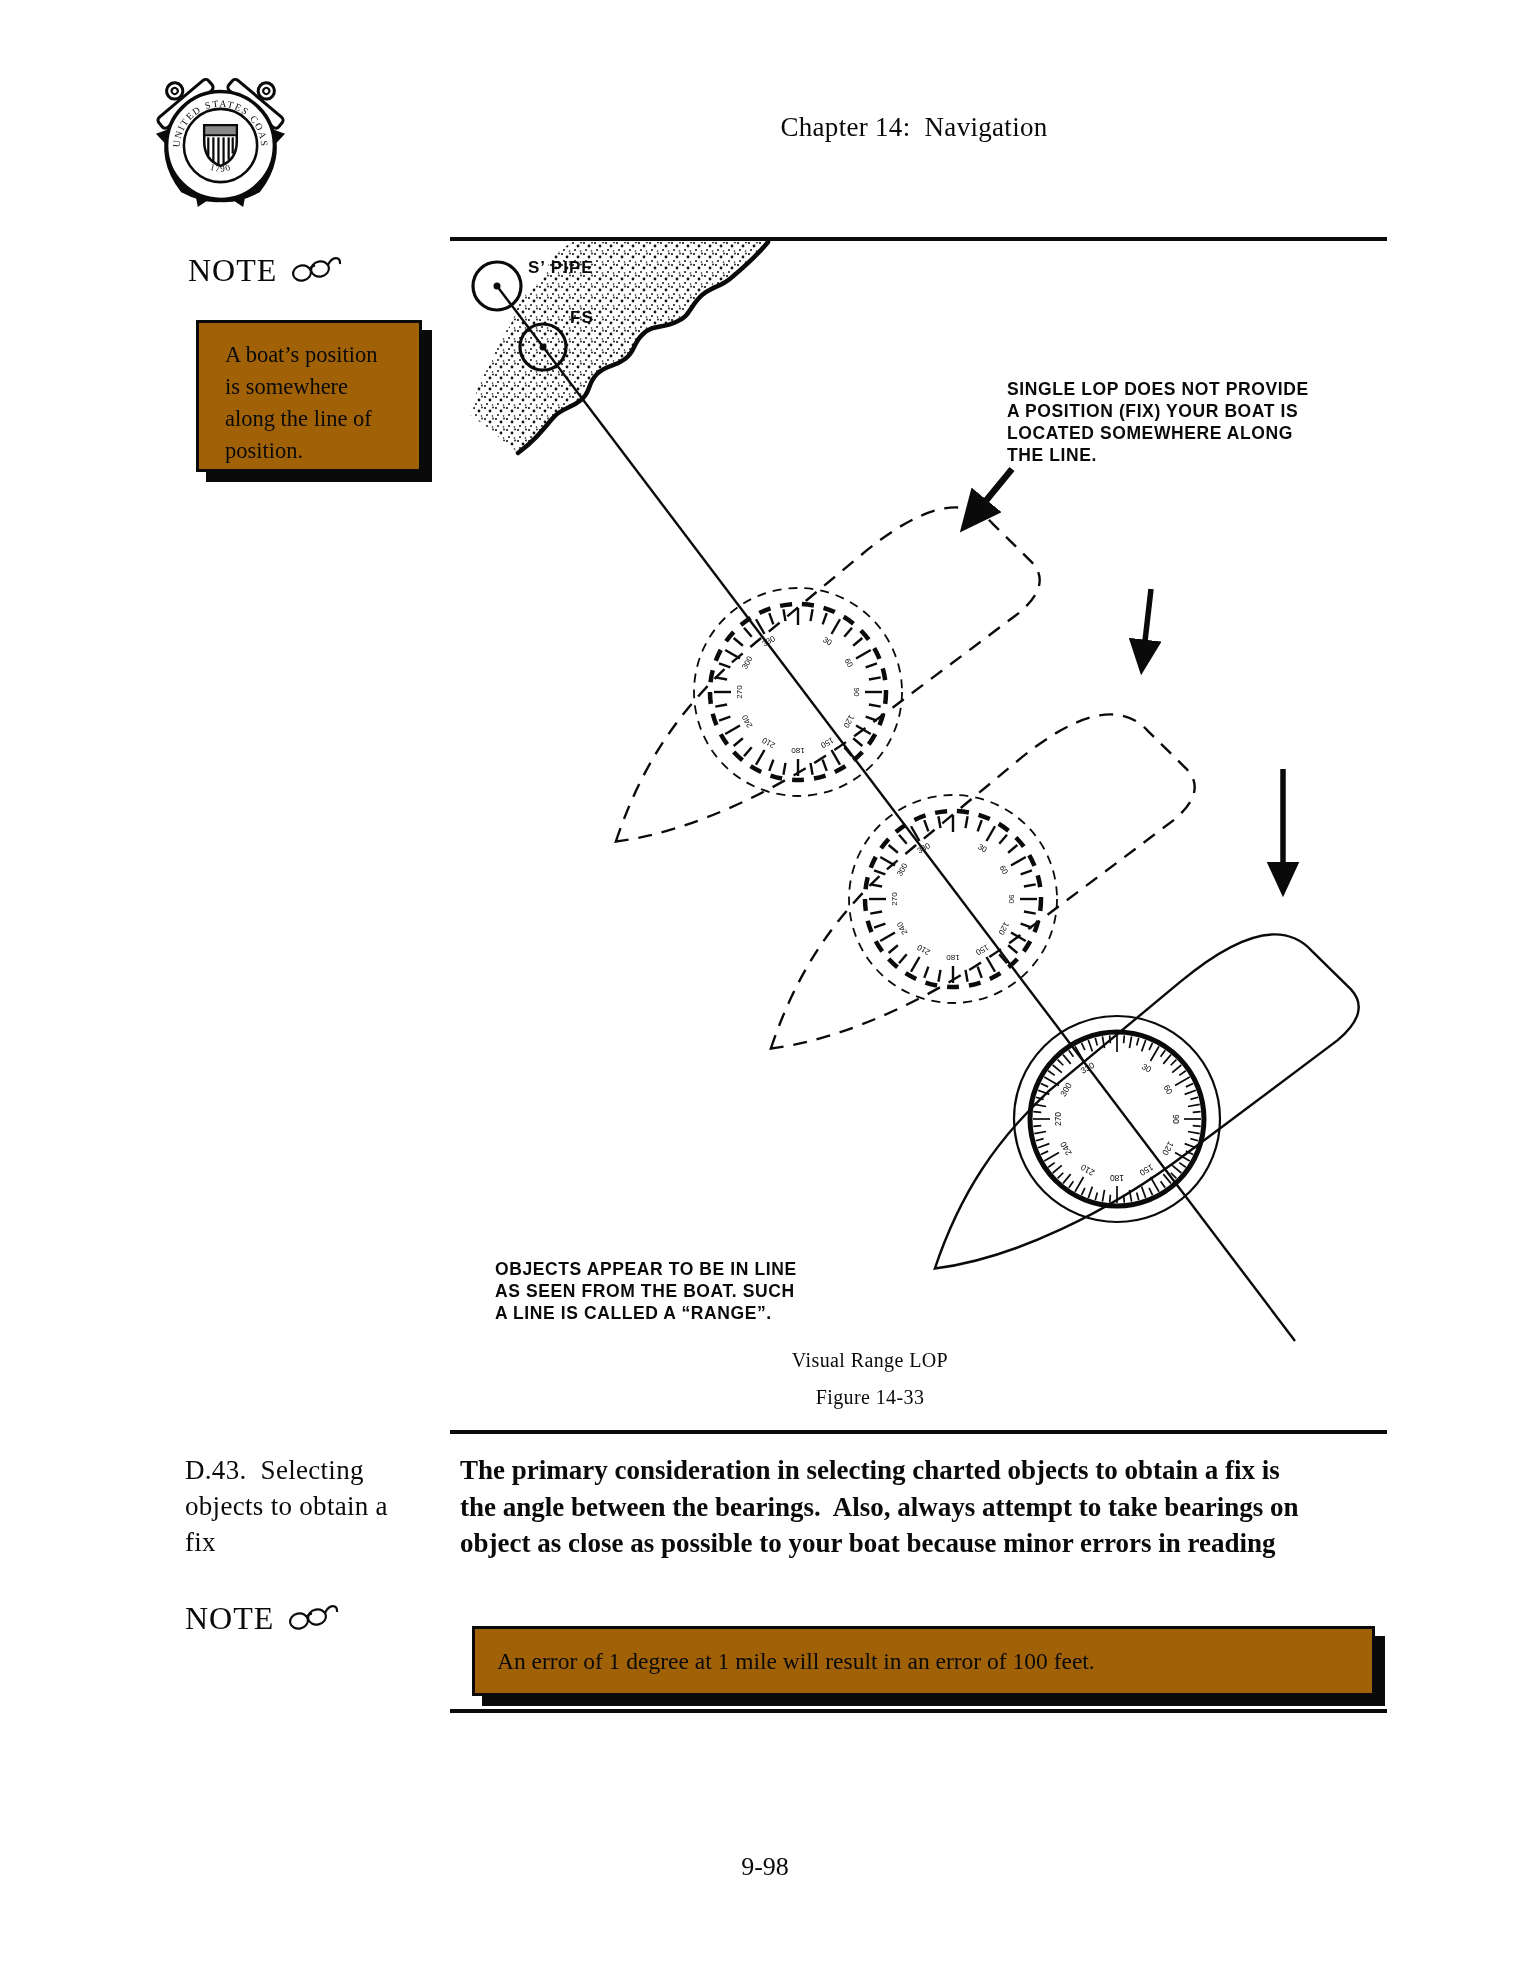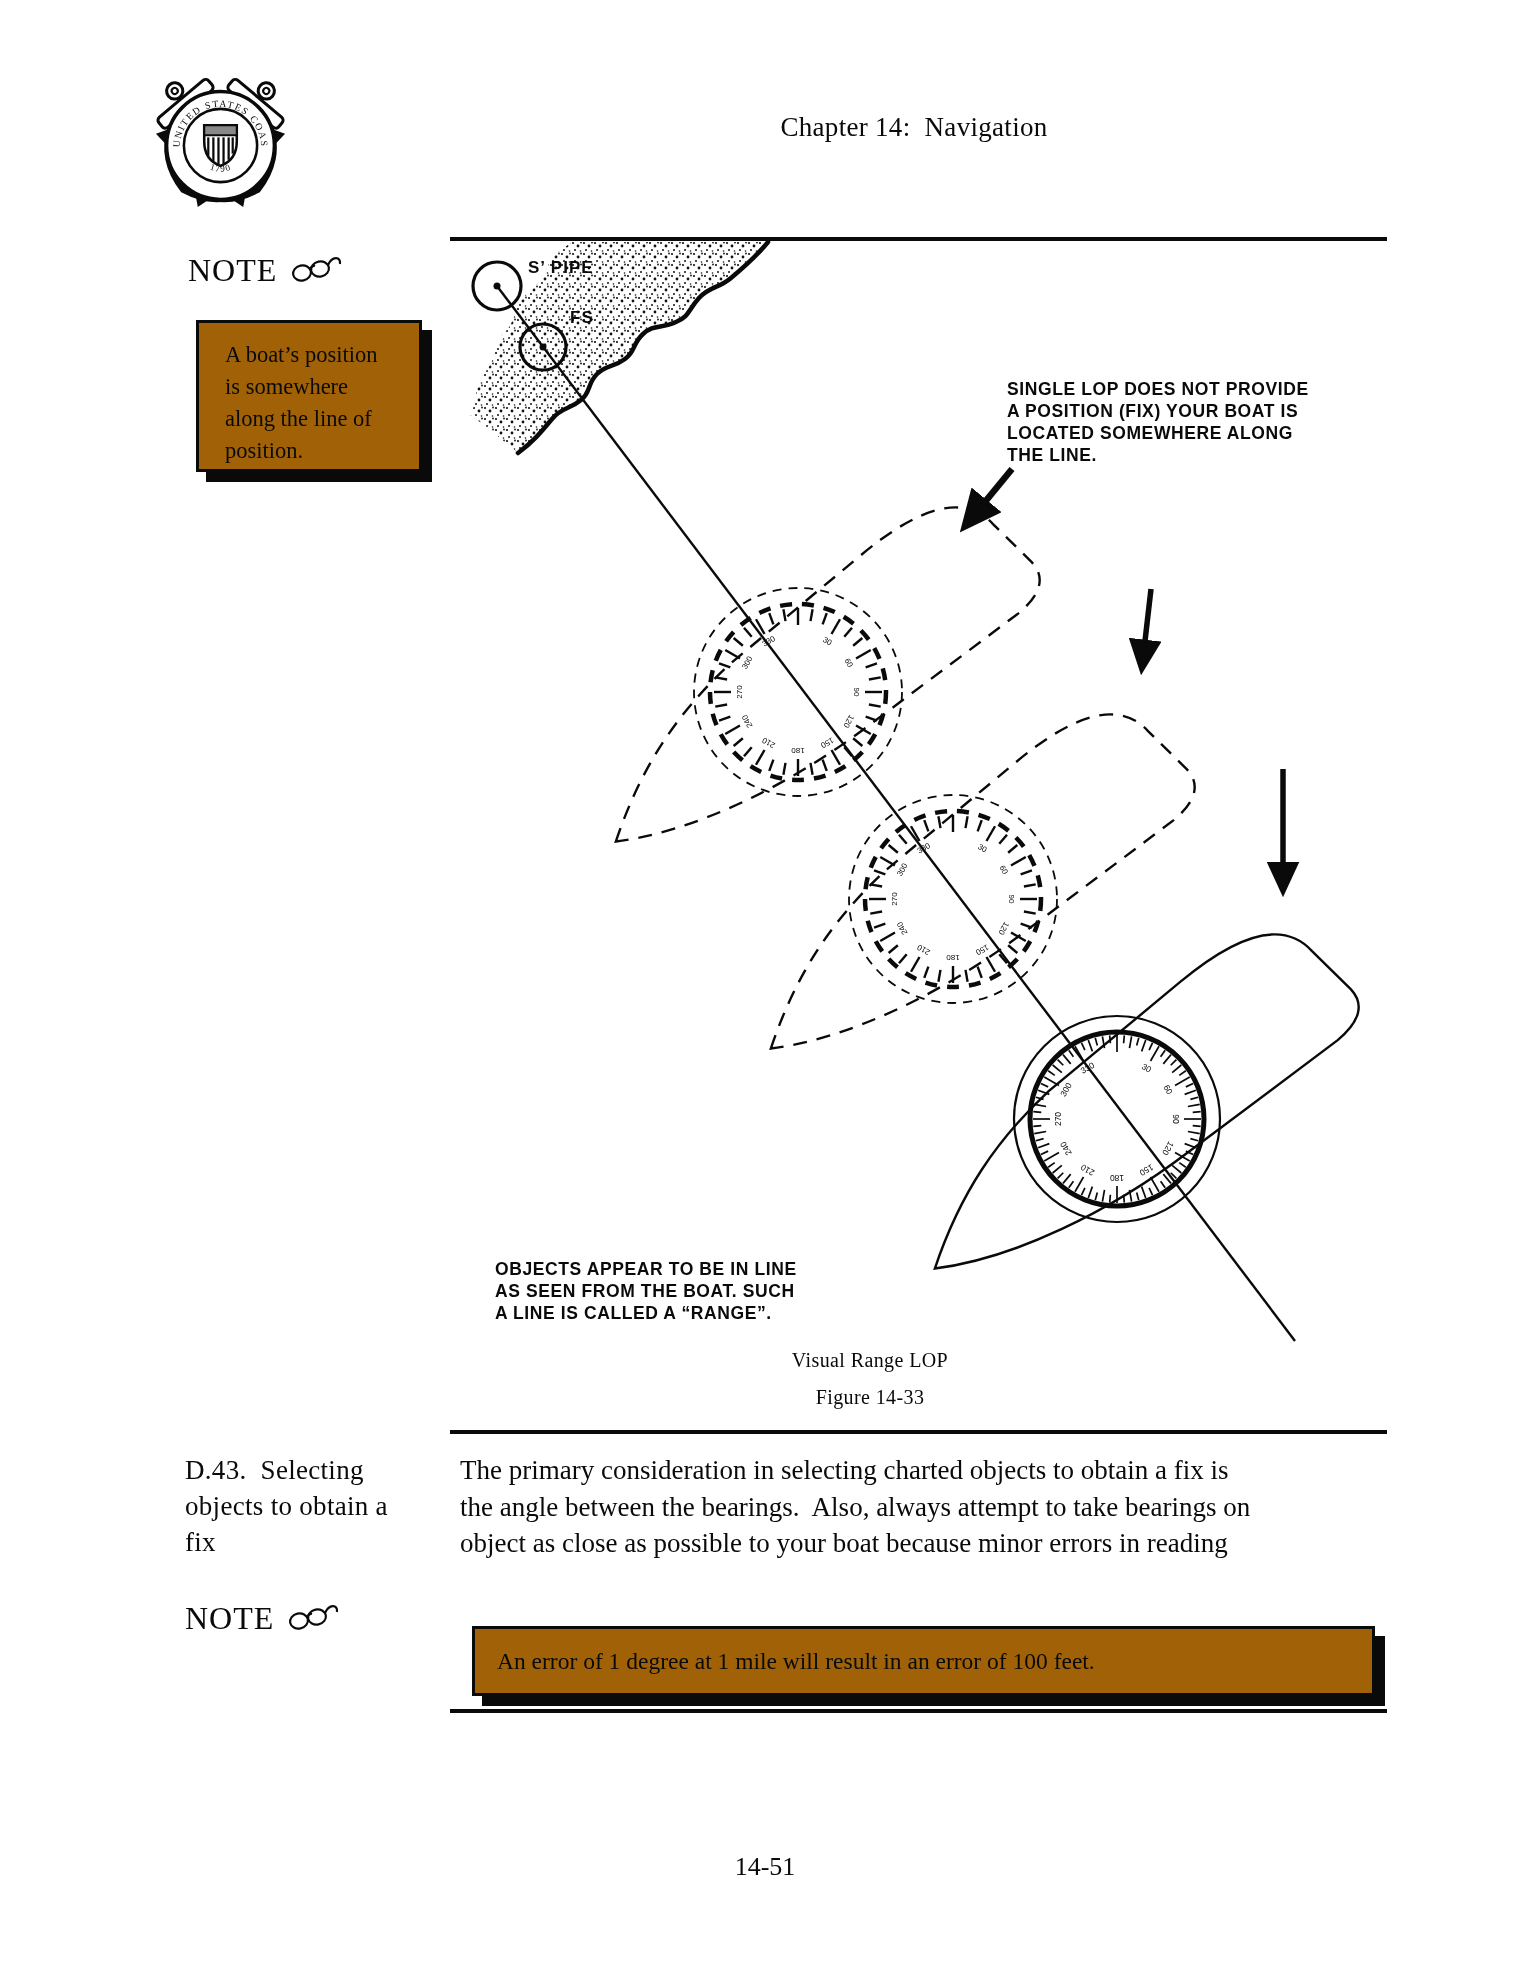--- a/index.html
+++ b/index.html
@@ -26,21 +26,21 @@
   .note-box2{left:472px;top:1626px;width:903px;height:70px;box-sizing:border-box;
     display:flex;align-items:center;padding-left:22px;font-size:23.5px;}
   .fig-caption{
     position:absolute;left:470px;top:1342px;width:800px;text-align:center;
     font-size:20px;line-height:37px;letter-spacing:.4px;
   }
   .sec-heading{
     position:absolute;left:185px;top:1452px;width:270px;font-size:27px;line-height:36px;letter-spacing:.3px;
   }
   .sec-body{
-    position:absolute;left:460px;top:1452px;width:910px;font-size:27px;line-height:36.5px;
+    position:absolute;left:460px;top:1452px;width:910px;font-size:27px;line-height:36.5px;font-weight:bold;
   }
   .page-number{
     position:absolute;left:0;top:1852px;width:1530px;text-align:center;font-size:26px;
   }
   svg text.figtxt{
     font-family:"Liberation Sans", sans-serif;font-weight:bold;font-size:17.5px;
     letter-spacing:.6px;fill:#0a0a0a;
   }
   svg text.small-lbl{
     font-family:"Liberation Sans", sans-serif;font-weight:bold;font-size:17px;
@@ -404,14 +404,14 @@
         <ellipse cx="31" cy="17" rx="9" ry="7.5" transform="rotate(-12 31 17)"></ellipse>
         <path d="M 21,17 Q 23,13 26,14"></path>
         <path d="M 39,13 C 43,4 52,4 51,12"></path>
       </g>
     </svg>
   </div>
   <div class="note-box note-box2">
     <span>An error of 1 degree at 1 mile will result in an error of 100 feet.</span>
   </div>
 
-  <div class="page-number">14-51</div>
+  <div class="page-number">9-98</div>
 </div>
 
 </body></html>

